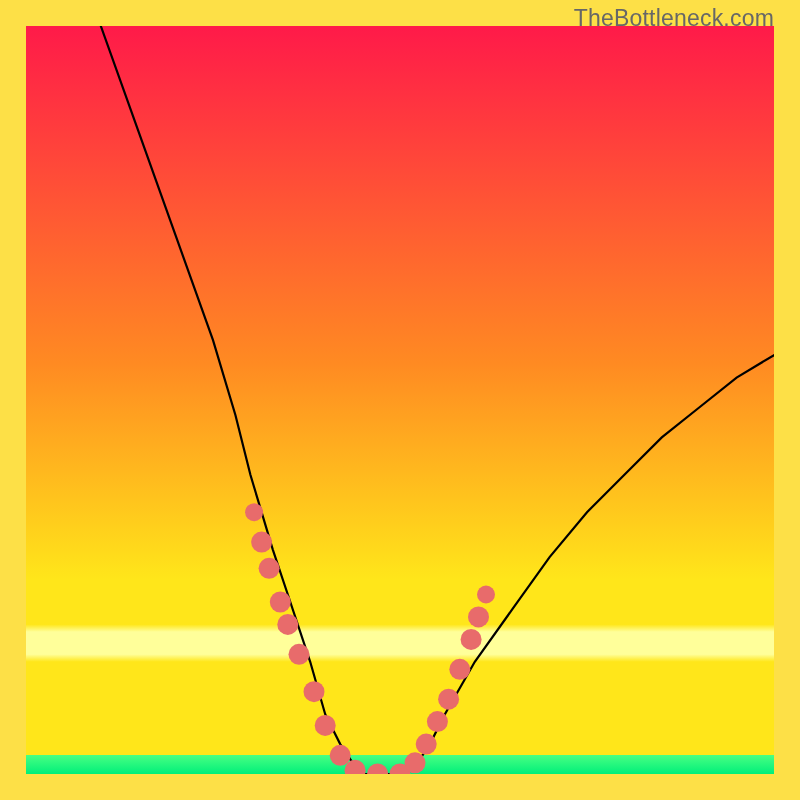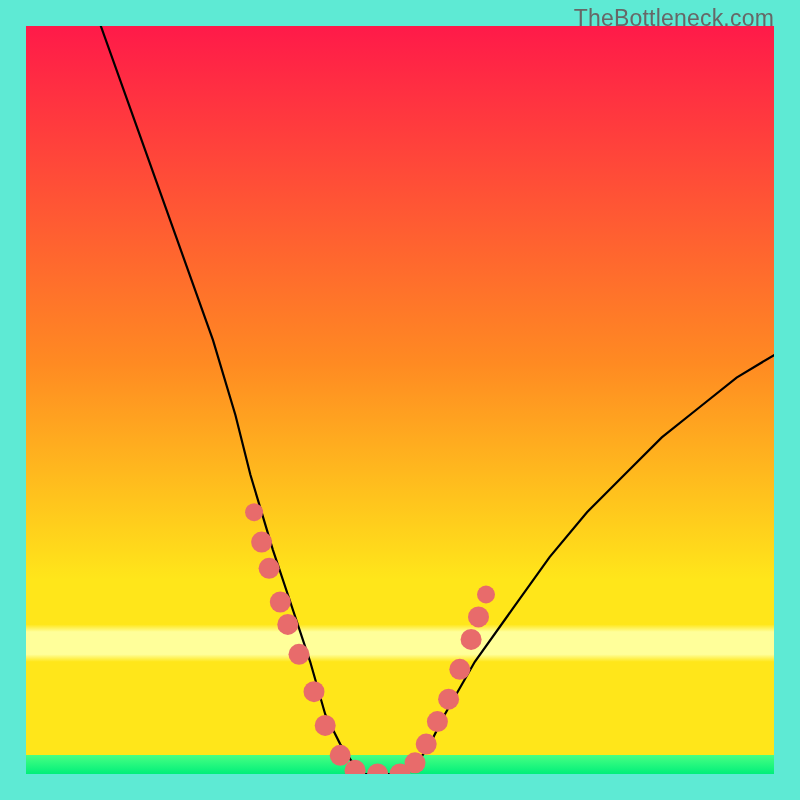--- a/index.html
+++ b/index.html
@@ -8,21 +8,21 @@
     width: 800px;
     height: 800px;
     overflow: hidden;
     background: #000;
     font-family: Arial, Helvetica, sans-serif;
   }
   .chart-outer {
     position: relative;
     width: 800px;
     height: 800px;
-    background: #5eead4;
+    background: #fde047;
   }
   .chart-inner {
     position: absolute;
     left: 26px;
     top: 26px;
     width: 748px;
     height: 748px;
     overflow: hidden;
   }
   .gradient {

